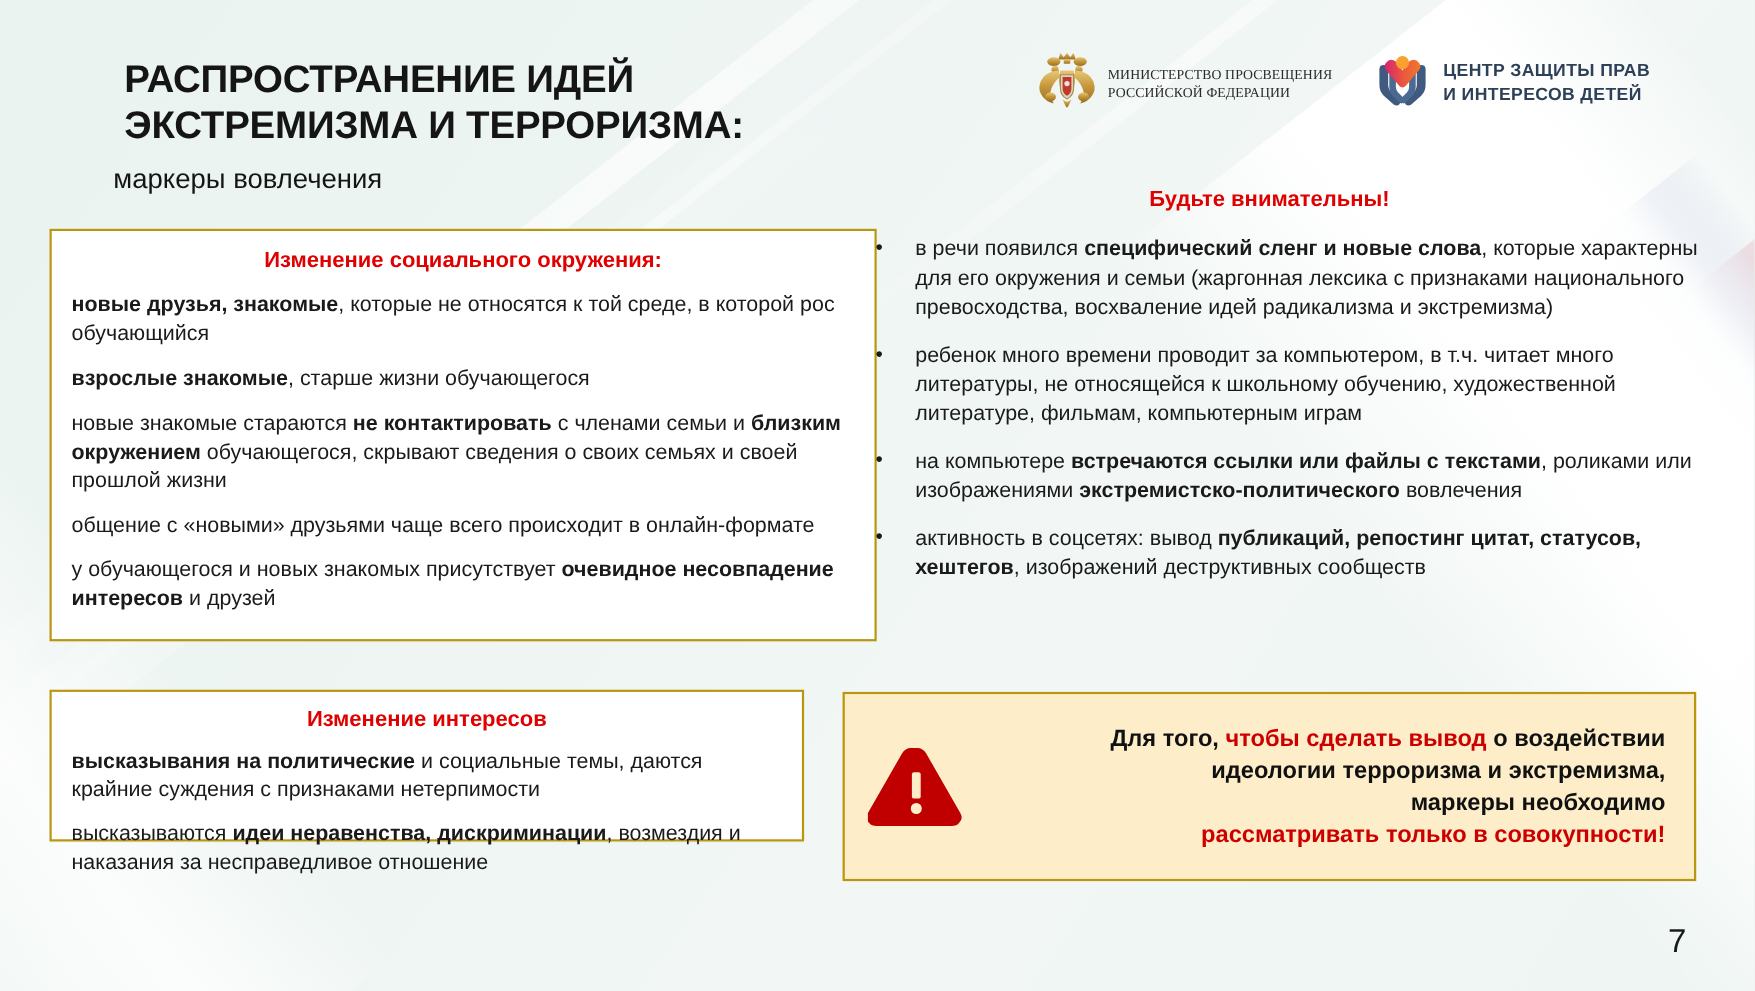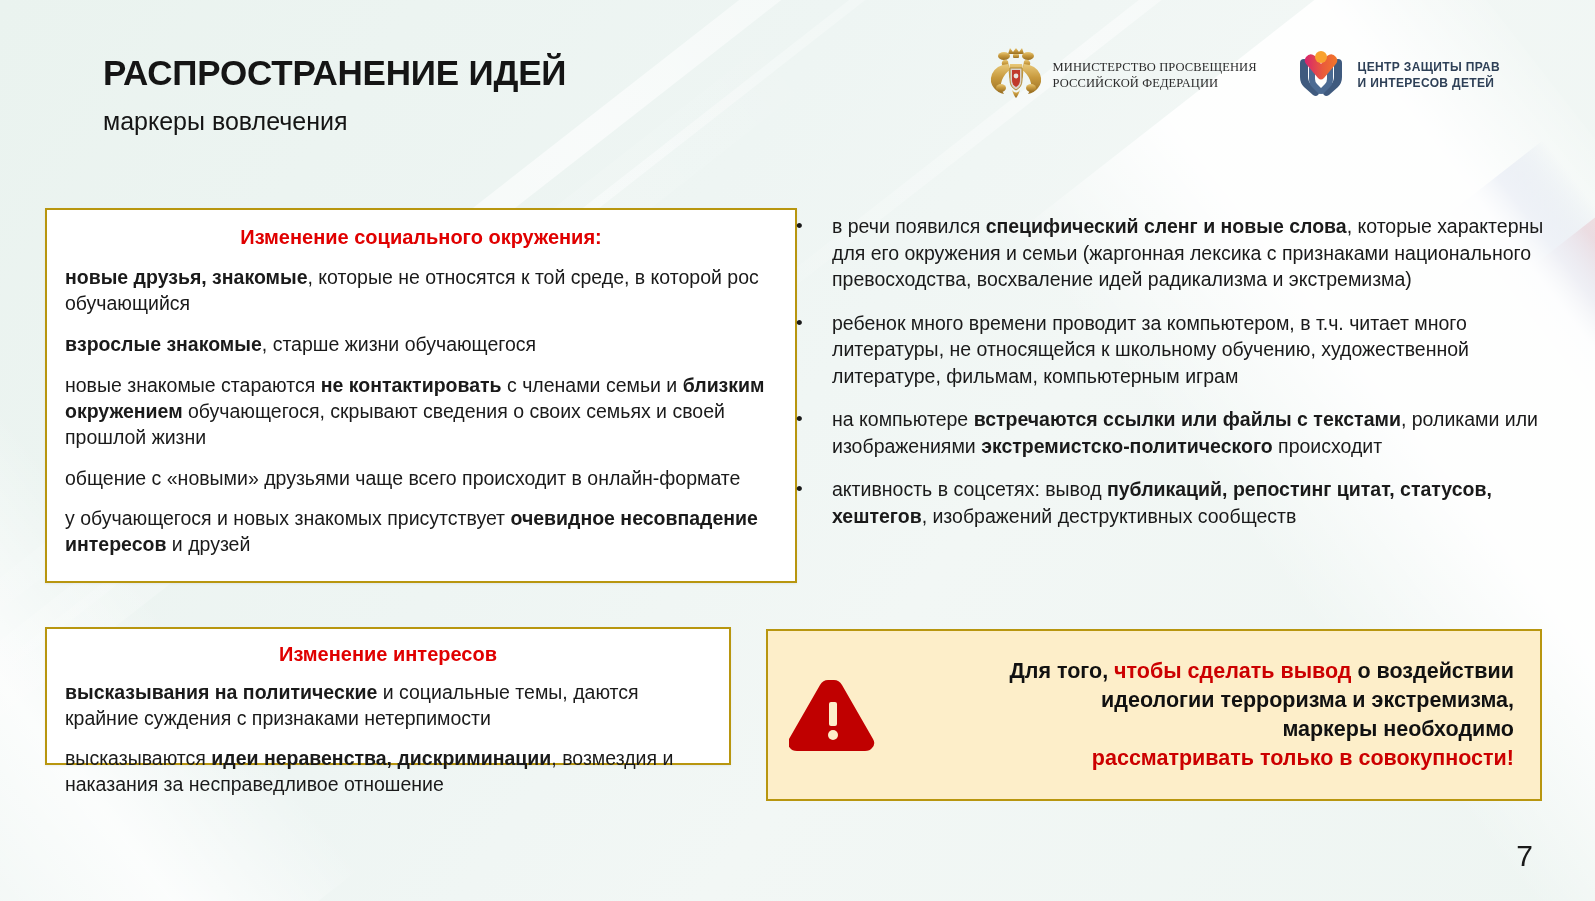--- a/index.html
+++ b/index.html
@@ -50,20 +50,21 @@
   .bg-wedge.w-left  { width: 420px; height: 1250px; left: -400px;  top: -120px; background: linear-gradient(90deg, rgba(255,255,255,0) 0%, rgba(255,255,255,.8) 60%, rgba(255,255,255,0) 100%); }
 
   
   .title-block { position: absolute; left: 103px; top: 52px; width: 700px; }
   .title-main {
     font-size: 35px;
     font-weight: bold;
     line-height: 1.18;
     color: #151515;
     letter-spacing: -0.2px;
+    margin-left: 10px;
   }
   .title-sub {
     margin-top: 14px;
     font-size: 25px;
     font-weight: normal;
     color: #151515;
   }
 
   
   .logos { position: absolute; right: 95px; top: 44px; display: flex; align-items: center; gap: 36px; }
@@ -71,21 +72,21 @@
   .logo-mark { flex: 0 0 auto; }
   .logo-text-min {
     font-family: "Liberation Serif", "DejaVu Serif", serif;
     font-size: 12.5px;
     line-height: 1.28;
     color: #2b2b2b;
     letter-spacing: .1px;
     white-space: pre-line;
   }
   .logo-text-center {
-    font-size: 12px;
+    font-size: 16px;
     font-weight: bold;
     line-height: 1.36;
     color: #2e4057;
     letter-spacing: .35px;
     white-space: pre-line;
   }
 
   
   .card {
     position: absolute;
@@ -193,20 +194,21 @@
   <div class="bg-streak s1"></div>
   <div class="bg-streak s2"></div>
   <div class="bg-streak s3"></div>
   <div class="bg-streak s4"></div>
   <div class="bg-wedge w-red"></div>
   <div class="bg-wedge w-blue"></div>
   <div class="bg-wedge w-white"></div>
 
   <div class="title-block">
     <div class="title-main">РАСПРОСТРАНЕНИЕ ИДЕЙ</div>
+    <div class="title-main">ЭКСТРЕМИЗМА И ТЕРРОРИЗМА:</div>
     <div class="title-sub">маркеры вовлечения</div>
   </div>
 
   <div class="logos">
 
     <div class="logo">
       <span class="logo-mark">
         <svg width="56" height="58" viewBox="0 0 56 58" aria-hidden="true">
           <defs>
             <linearGradient id="gold" x1="0" y1="0" x2="0" y2="1">
@@ -282,33 +284,34 @@
   </div>
 
   <div class="card" id="card-interests">
     <div class="card-title">Изменение интересов</div>
     <div>
         <div class="para"><b>высказывания на политические</b><span> и социальные темы, даются крайние суждения с признаками нетерпимости</span></div>
         <div class="para"><span>высказываются </span><b>идеи неравенства, дискриминации</b><span>, возмездия и наказания за несправедливое отношение</span></div>
       </div>
   </div>
 
+  <div id="attention-heading">Будьте внимательны!</div>
 
   <div id="bullet-list">
       <div class="bullet-item">
         <span class="bullet-dot">•</span>
         <span class="bullet-text"><span>в речи появился </span><b>специфический сленг и новые слова</b><span>, которые характерны для его окружения и семьи (жаргонная лексика с признаками национального превосходства, восхваление идей радикализма и экстремизма)</span></span>
       </div>
       <div class="bullet-item">
         <span class="bullet-dot">•</span>
         <span class="bullet-text"><span>ребенок много времени проводит за компьютером, в т.ч. читает много литературы, не относящейся к школьному обучению, художественной литературе, фильмам, компьютерным играм</span></span>
       </div>
       <div class="bullet-item">
         <span class="bullet-dot">•</span>
-        <span class="bullet-text"><span>на компьютере </span><b>встречаются ссылки или файлы с текстами</b><span>, роликами или изображениями </span><b>экстремистско-политического</b><span> происходит</span></span>
+        <span class="bullet-text"><span>на компьютере </span><b>встречаются ссылки или файлы с текстами</b><span>, роликами или изображениями </span><b>экстремистско-политического</b><span> вовлечения</span></span>
       </div>
       <div class="bullet-item">
         <span class="bullet-dot">•</span>
         <span class="bullet-text"><span>активность в соцсетях: вывод </span><b>публикаций, репостинг цитат, статусов, хештегов</b><span>, изображений деструктивных сообществ</span></span>
       </div>
     </div>
 
   <div id="warning-box">
     <span id="warning-icon">
       <svg width="86" height="78" viewBox="0 0 86 78" aria-hidden="true">

